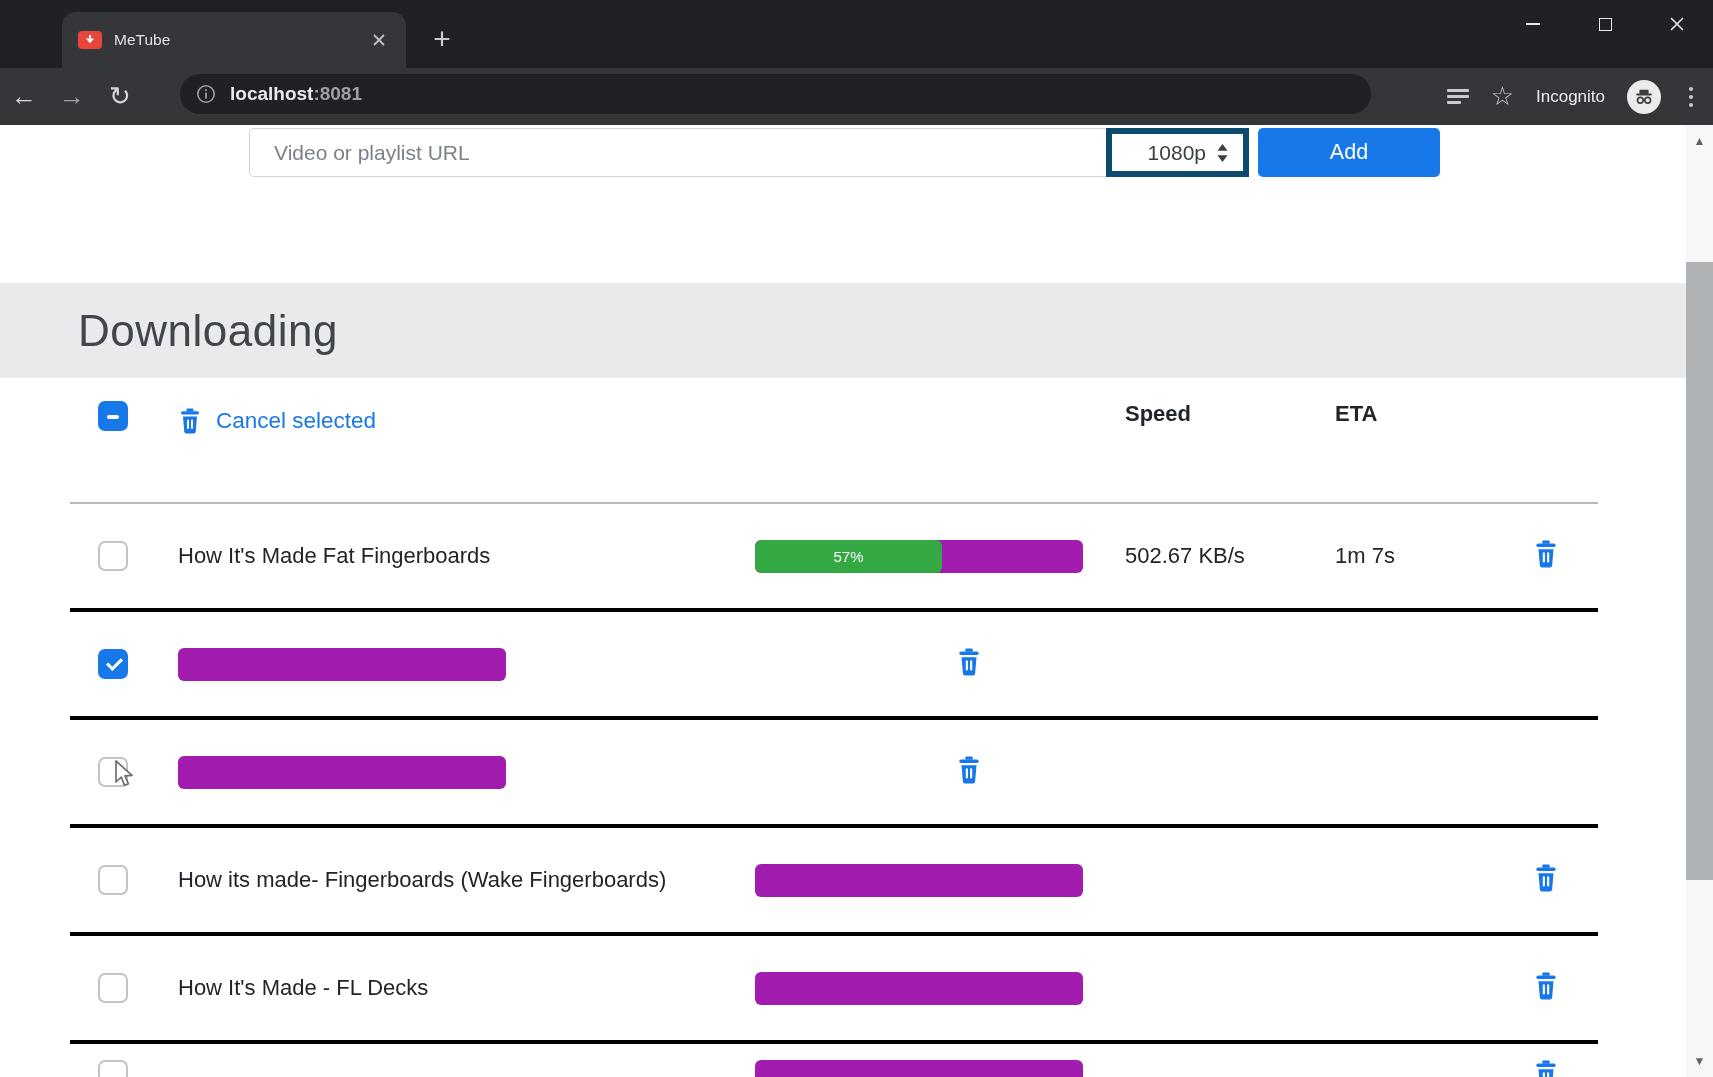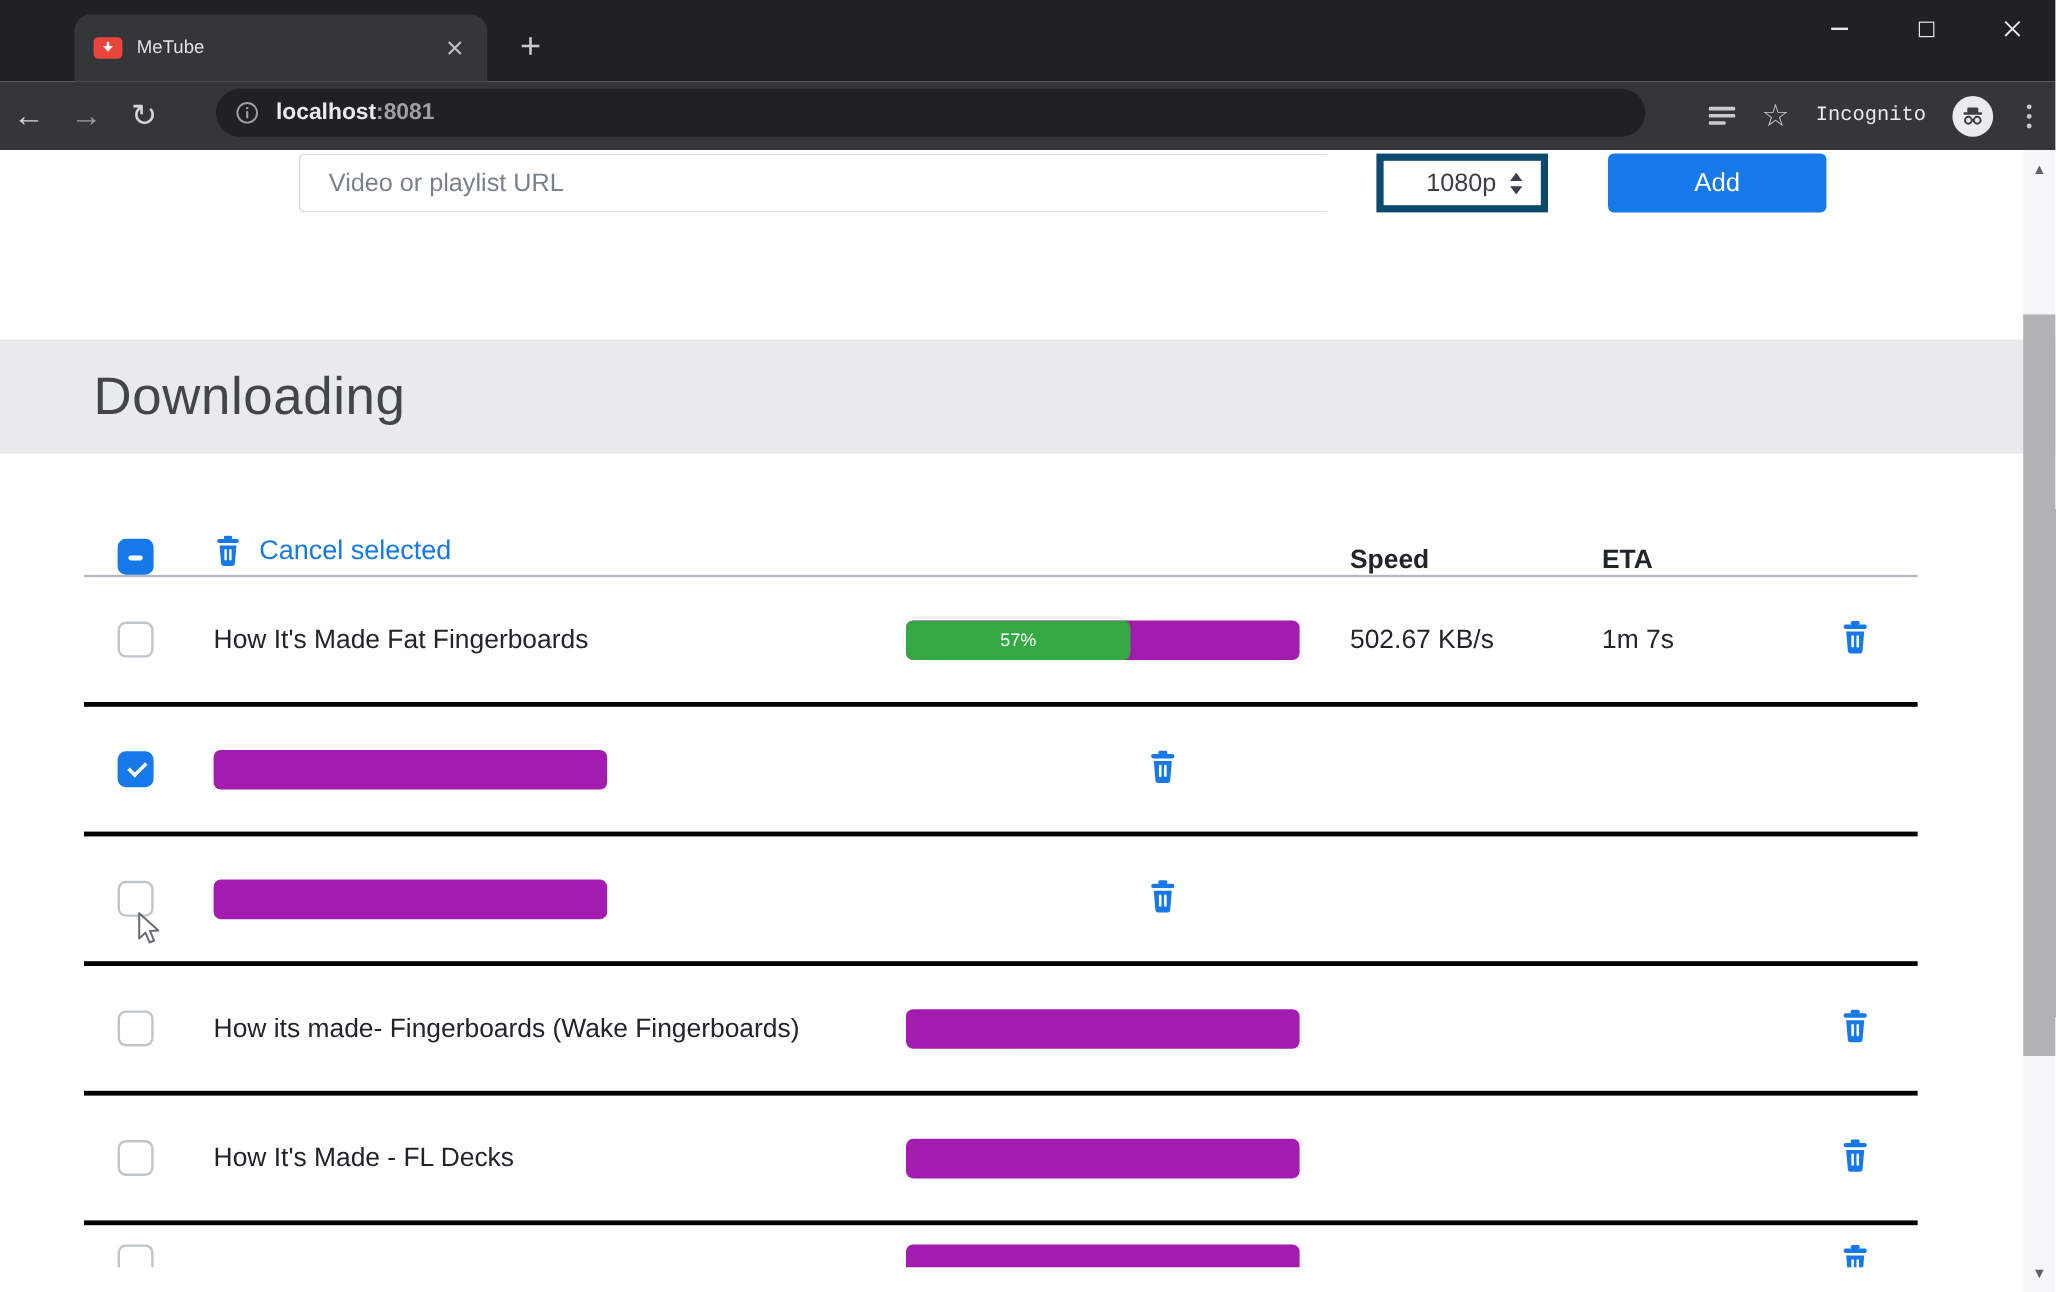--- a/index.html
+++ b/index.html
@@ -26,46 +26,46 @@
   .navicon { color:#d2d5d9; font-size:26px; width:48px; text-align:center; }
   .navicon.fwd { color:#9aa0a6; }
   .urlpill { position:absolute; left:180px; top:6px; width:1191px; height:40px; background:#202124;
              border-radius:20px; display:flex; align-items:center; padding:0 16px; }
   .urltext { font-size:19px; margin-left:14px; }
   .urltext .host { color:#e8eaed; font-weight:bold; }
   .urltext .port { color:#9aa0a6; font-weight:bold; }
   .tb-right { position:absolute; right:14px; top:0; height:57px; display:flex; align-items:center; gap:22px; }
   .listicon div { height:3px; background:#c7cbd0; margin:3px 0; border-radius:1px; }
   .staricon { color:#c7cbd0; font-size:26px; }
-  .incog-label { color:#e8eaed; font-size:17px;font-family:Liberation Mono, monospace; }
+  .incog-label { color:#e8eaed; font-size:17px; }
   .avatar { width:34px; height:34px; border-radius:50%; background:#e9ebed;
             display:flex; align-items:center; justify-content:center; }
   .dots { display:flex; flex-direction:column; gap:4px; padding:0 6px; }
   .dots div { width:4px; height:4px; border-radius:50%; background:#c7cbd0; }
 
   
-  .url-row { position:absolute; top:128px; left:249px; display:flex;gap:41px; }
+  .url-row { position:absolute; top:128px; left:249px; display:flex; }
   .url-input { width:857px; height:49px; border:1px solid #cfd4da; border-right:none;
                border-radius:5px 0 0 5px; font-size:21px; color:#212529; padding:0 24px;
                font-family:"Liberation Sans", sans-serif; outline:none; }
   .url-input::placeholder { color:#7a828a; }
   .quality { width:143px; height:49px; border:6px solid #0c4a6e; background:#fff;
              display:flex; align-items:center; justify-content:flex-end; padding:0 14px; gap:10px; }
   .quality-value { font-size:21px; color:#3a4046; }
   .add-btn { width:182px; height:49px; margin-left:9px; background:var(--blue,#1778e9); color:#fff;
              font-size:21.5px; border:none; border-radius:5px; font-family:"Liberation Sans", sans-serif; }
 
   
   .band { position:absolute; left:0; top:283px; width:1713px; height:95px; background:var(--band,#e9eaec);
           display:flex; align-items:center; }
   .band h1 { font-size:44px; font-weight:400; color:#40464c; margin-left:78px; letter-spacing:0.5px; }
 
   
   .list { position:absolute; left:70px; top:378px; width:1528px; }
-  .controls-row { height:103px; display:flex; align-items:flex-end; border-bottom:2px solid #b4bac0; }
+  .controls-row { height:103px; display:flex; align-items:flex-start; border-bottom:2px solid #b4bac0;margin-top:23px; }
   .dl-row { display:flex; align-items:center; min-height:108px; border-bottom:4px solid #000000; padding:14px 0; }
   .dl-row.partial { height:35px; min-height:0; padding:16px 0 0 0; overflow:hidden;
                     align-items:flex-start; border-bottom:none; }
 
   .col-check { width:108px; padding-left:28px; flex:0 0 auto; }
   .col-title { width:577px; flex:0 0 auto; font-size:22px; color:#212529; line-height:40px; }
   .col-title .title-text { display:inline-block; max-width:515px; }
   .col-progress { width:328px; flex:0 0 auto; }
   .col-speed { width:252px; padding-left:42px; flex:0 0 auto; font-size:22px; color:#212529; }
   .col-eta { width:198px; flex:0 0 auto; font-size:22px; color:#212529; }

